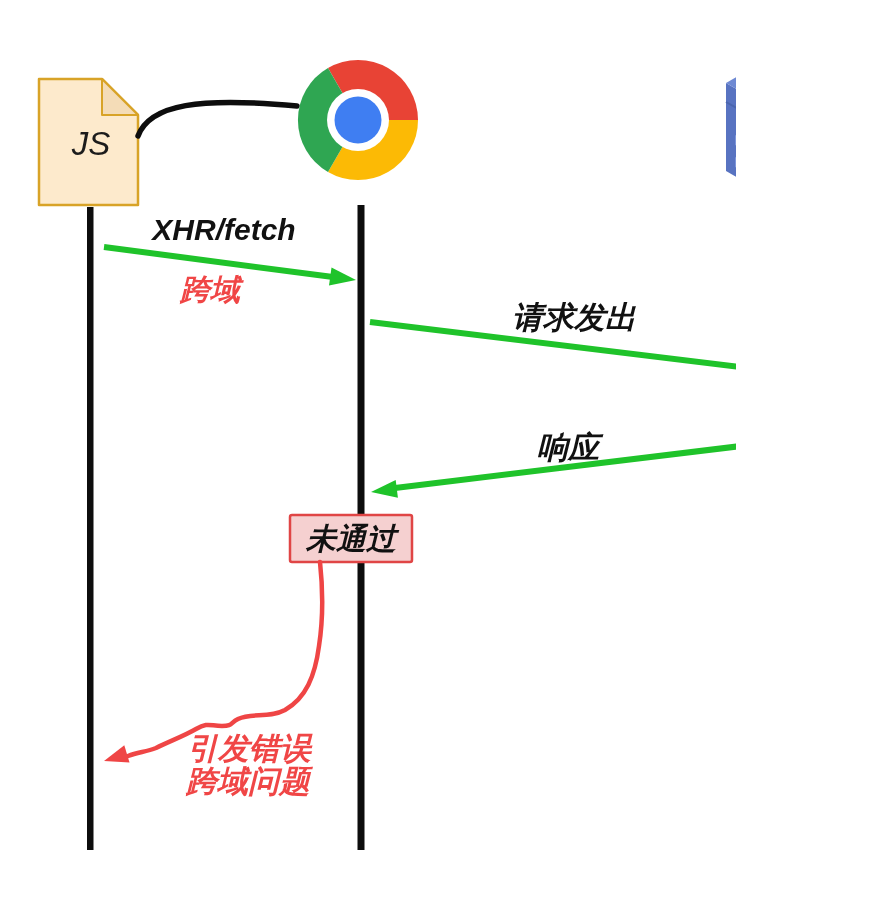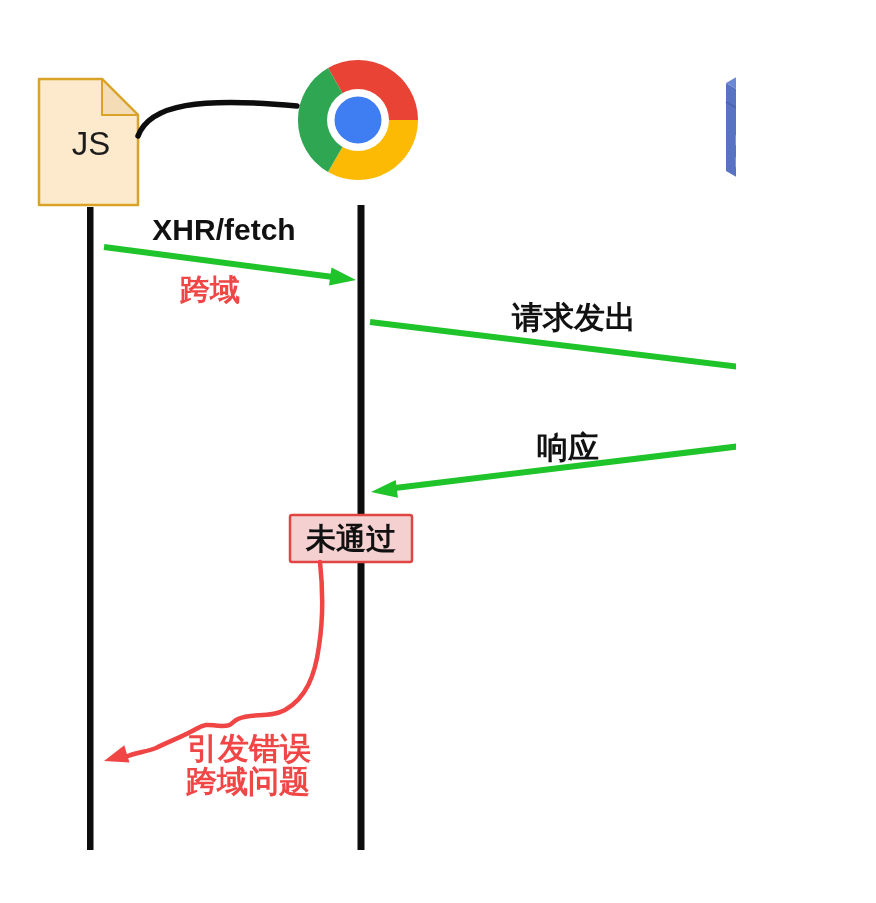--- a/index.html
+++ b/index.html
@@ -7,20 +7,21 @@
     padding: 0;
     background: #ffffff;
   }
   .canvas {
     position: relative;
     width: 736px;
     height: 903px;
     background: #ffffff;
     overflow: hidden;
     font-family: "Liberation Sans", sans-serif;
+    font-style: italic;
   }
   svg { display: block; }
   .lbl {
     font-family: "Liberation Sans", sans-serif;
     font-weight: bold;
     fill: #111111;
   }
   .lbl-red { fill: #f04646; }
   .lbl-plain {
     font-family: "Liberation Sans", sans-serif;

